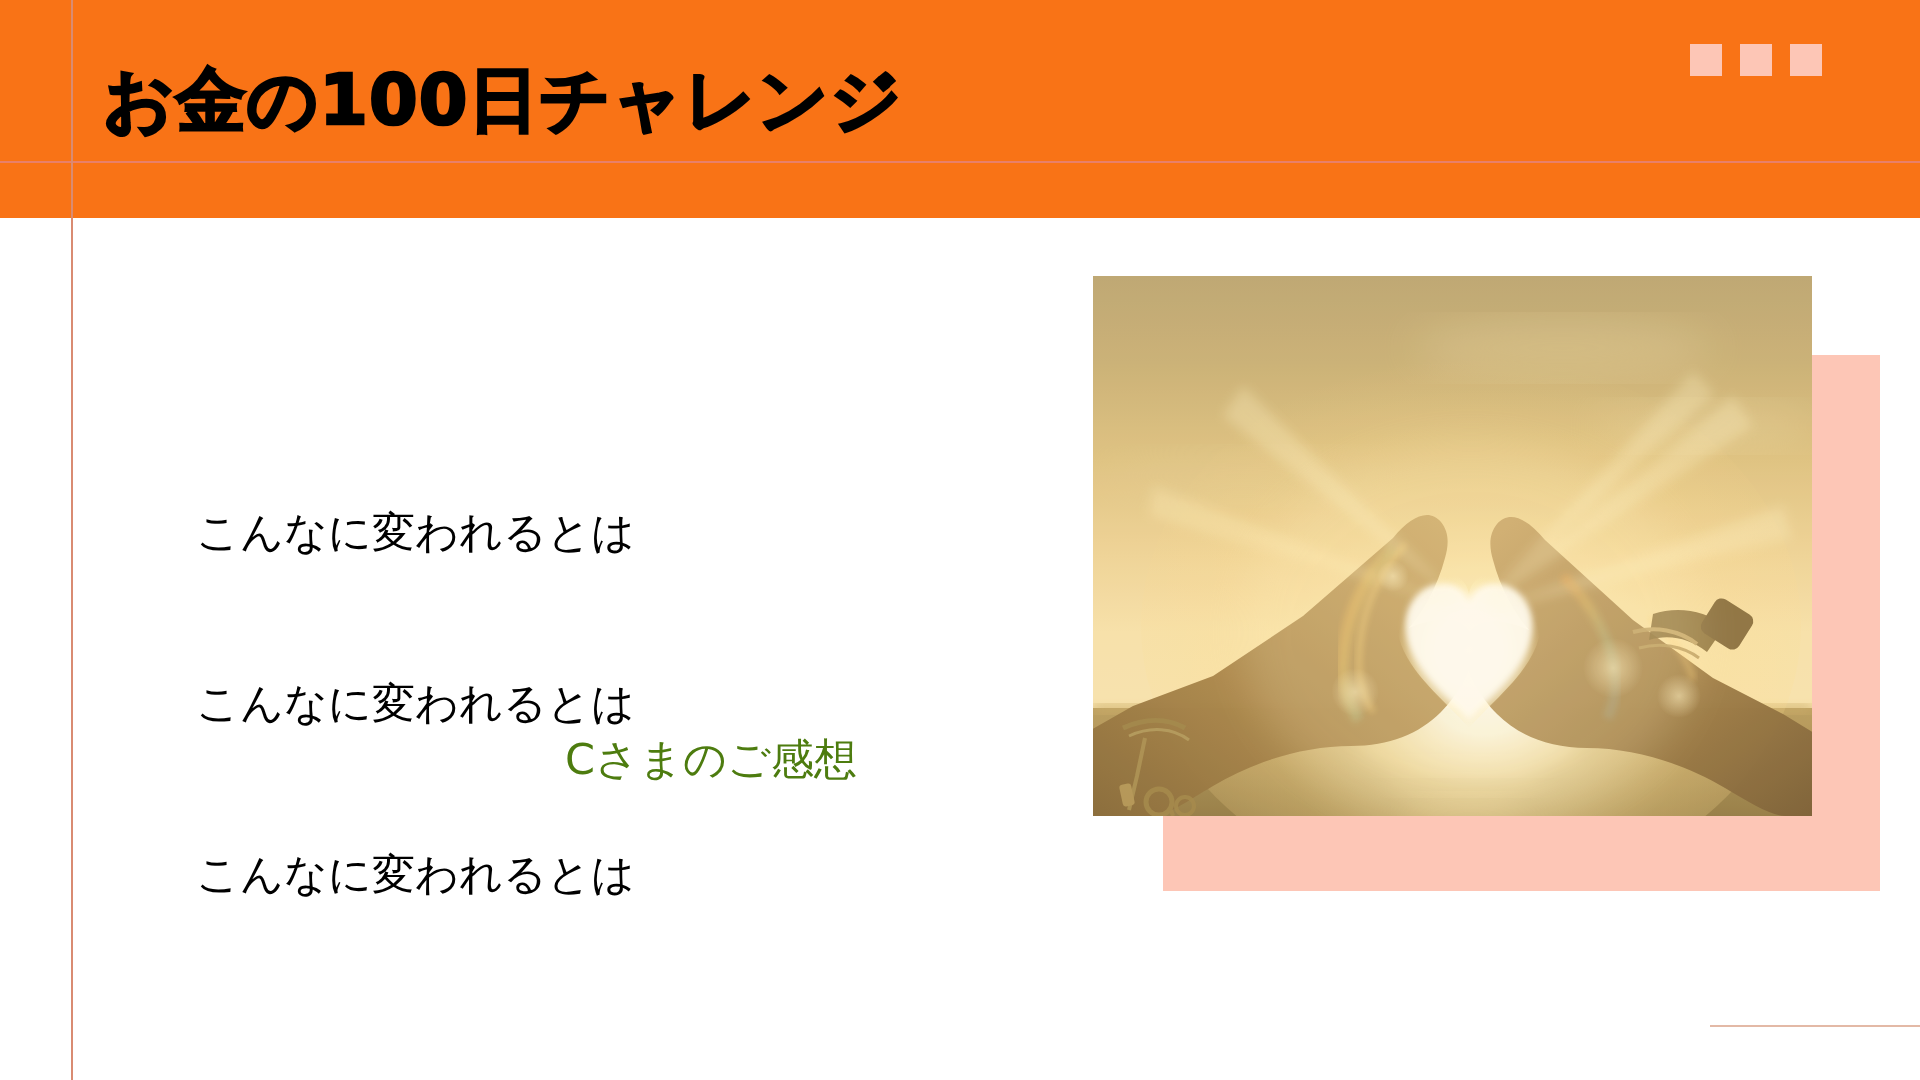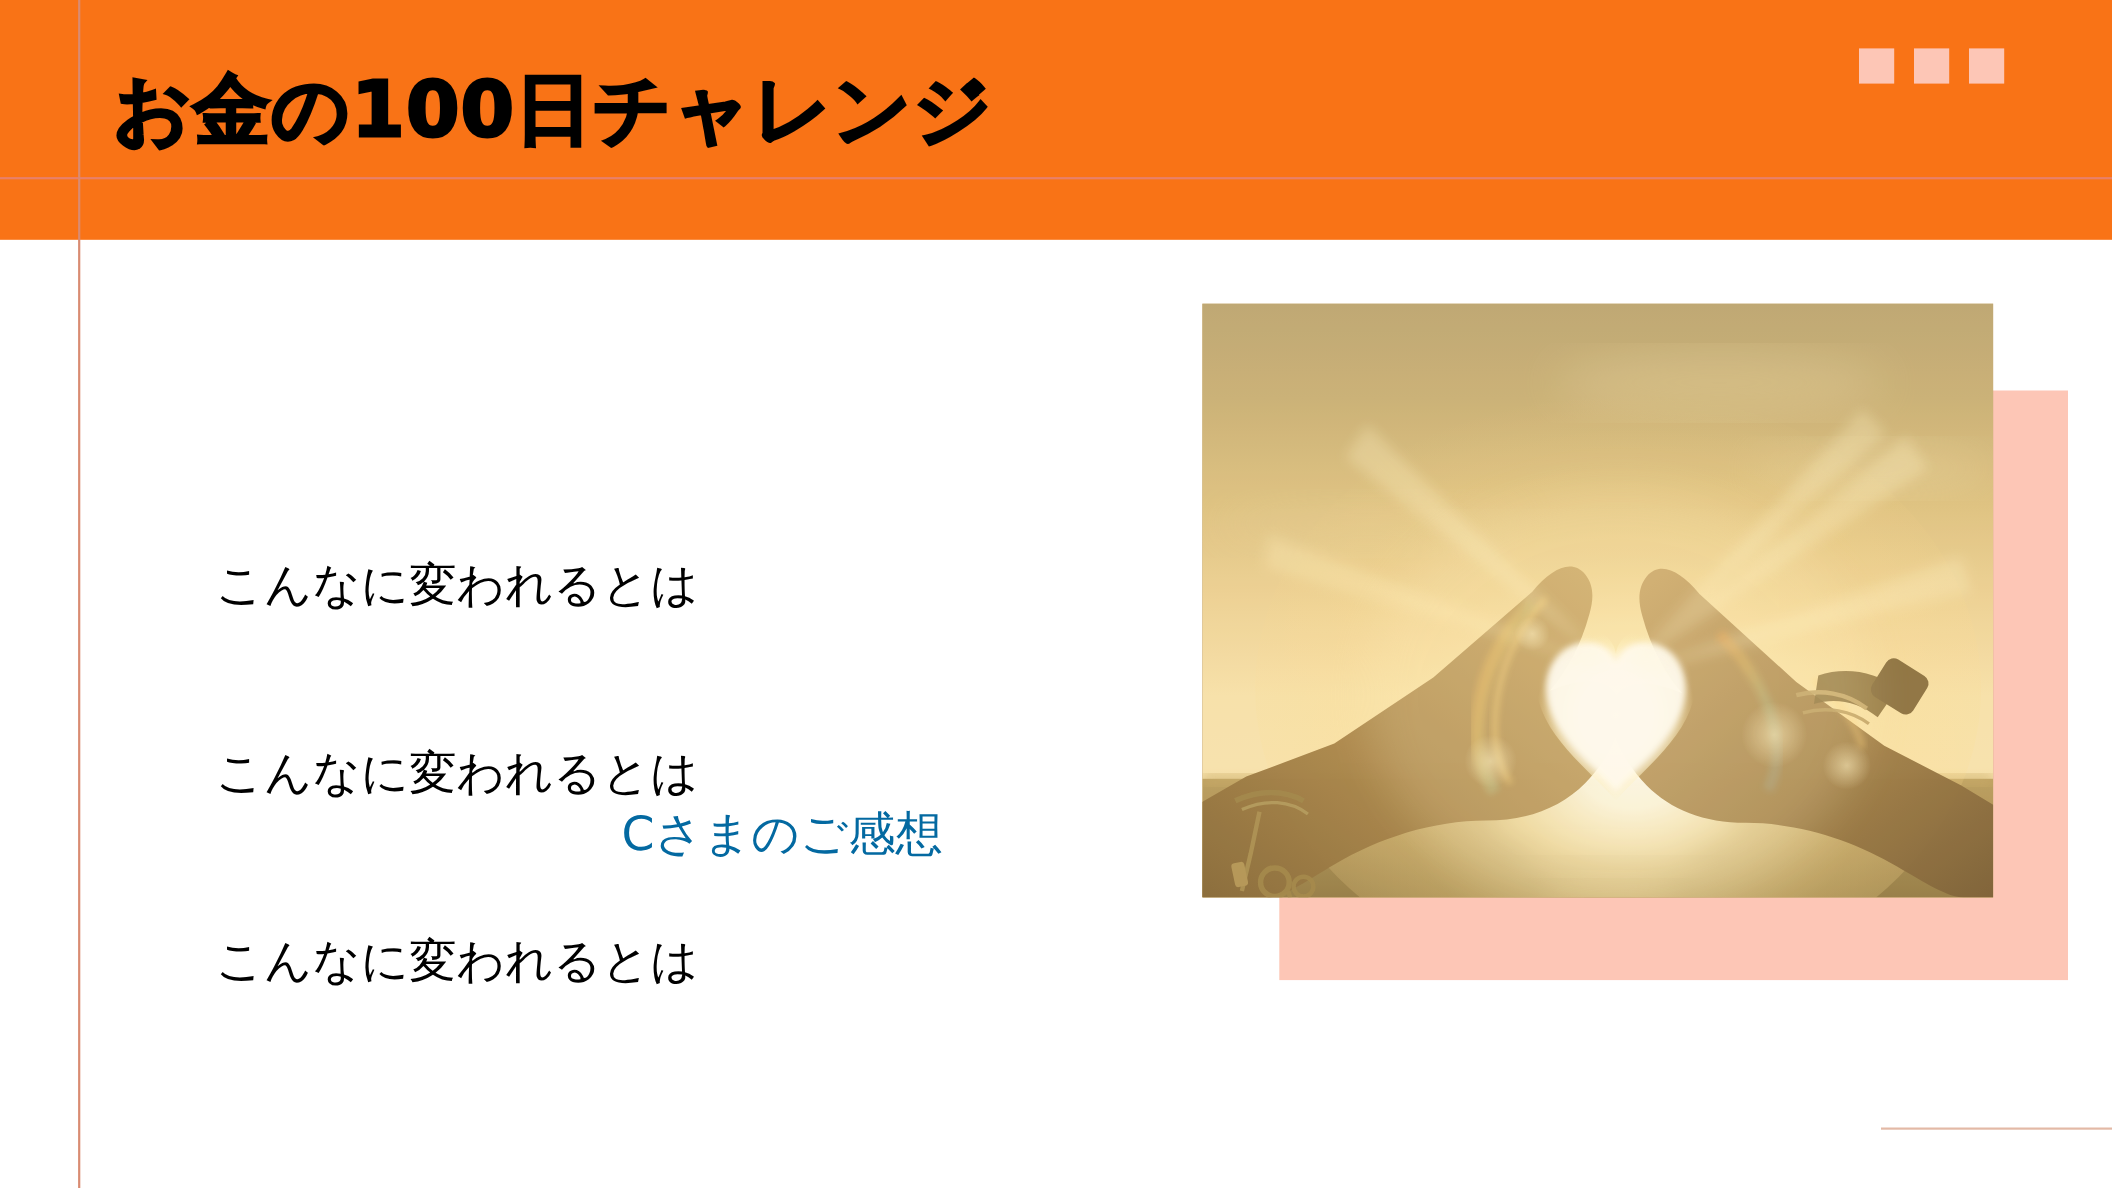--- a/index.html
+++ b/index.html
@@ -94,21 +94,21 @@
     font-weight: 400;
     white-space: pre;
   }
   #body-copy .line { display: block; }
 
   
   #caption {
     position: absolute;
     left: 565px;
     top: 730px;
-    color: #0369a1;
+    color: #4d7c0f;
     font-family: "DejaVu Sans", "Liberation Sans", sans-serif;
     font-size: 43px;
     line-height: 58px;
     font-weight: 400;
     white-space: nowrap;
   }
 
   
   #photo-backdrop {
     position: absolute;

